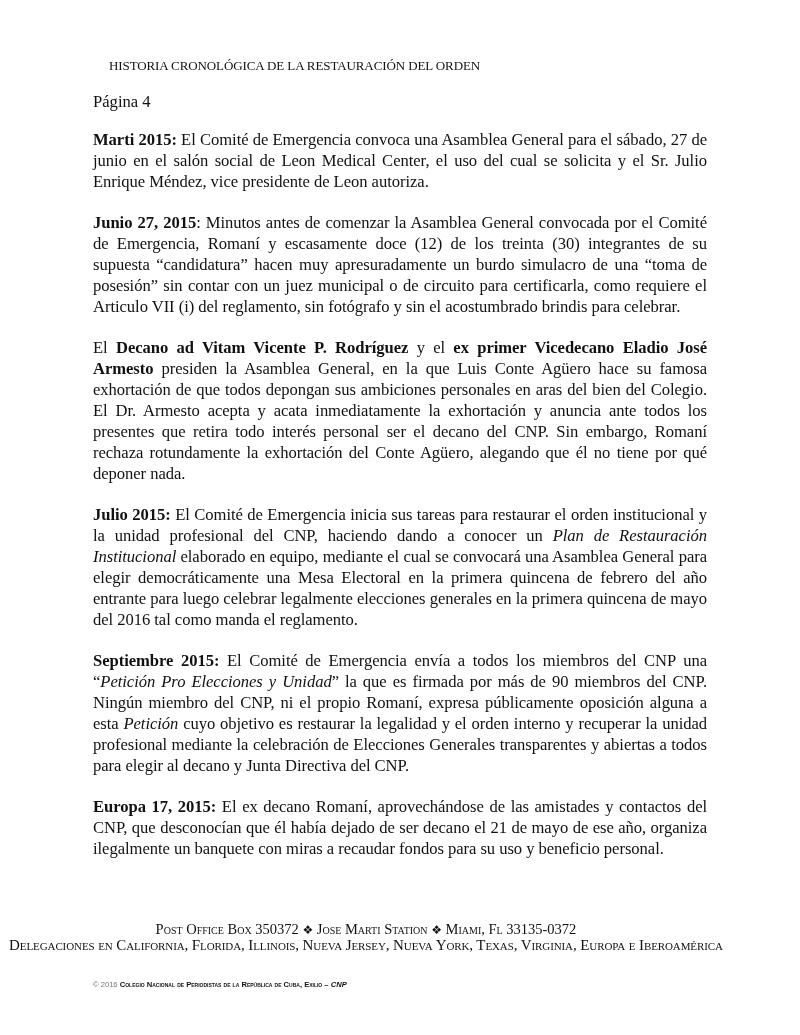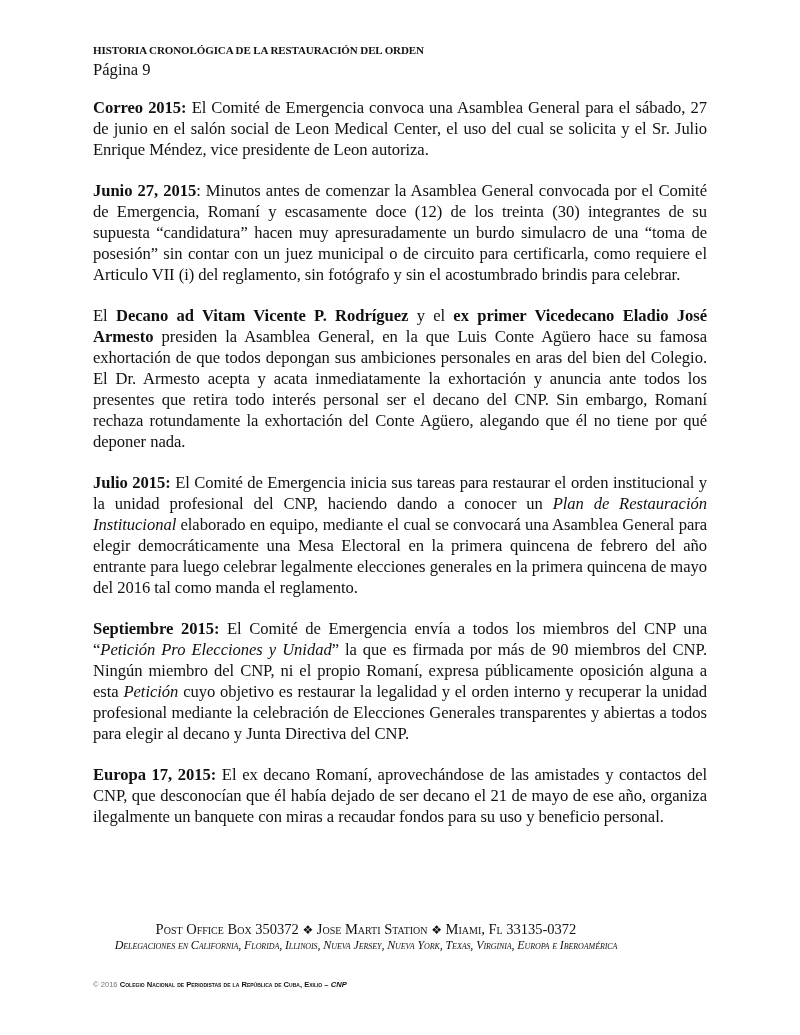--- a/index.html
+++ b/index.html
@@ -1,41 +1,41 @@
 <!DOCTYPE html>
 <html><head>
 <meta charset="utf-8">
 <style>
   html, body { margin: 0; padding: 0; background: #ffffff; }
   body { width: 800px; height: 1035px; position: relative; overflow: hidden; color: #111; }
   .page { position: absolute; left: 93px; top: 40px; width: 614px; font-family: "Liberation Serif", serif; }
-  .hdr-title { font-weight: bold; font-size: 11px; line-height: 20px; margin: 0; letter-spacing: -0.1px; }
+  .hdr-title { font-weight: normal; font-size: 13px; line-height: 20px; margin: 16px; letter-spacing: -0.1px; }
   .hdr-page { font-size: 16.6px; line-height: 20px; margin: 0 0 17px 0; }
   .para { font-size: 16.6px; line-height: 21px; text-align: justify; margin: 0 0 20px 0; letter-spacing: -0.05px; }
   .para b { font-weight: bold; }
   .para i { font-style: italic; }
   .footer { position: absolute; left: 0; width: 732px; top: 921px; font-family: "Liberation Serif", serif; text-align: center; color: #111; }
   .f-addr { font-size: 14.5px; line-height: 17px; font-variant: small-caps; }
   .f-country { font-size: 10px; line-height: 12px; font-weight: bold; letter-spacing: -0.2px; }
   .f-mail { font-size: 13.2px; line-height: 16px; }
-  .f-deleg { font-size: 12px; line-height: 13px; font-variant: small-caps; letter-spacing: -0.1px; font-style: italic; }
+  .f-deleg { font-size: 15px; line-height: 13px; font-variant: small-caps; letter-spacing: -0.1px; }
   .copyright { position: absolute; left: 93px; top: 980px; font-family: "Liberation Sans", sans-serif; font-size: 7.6px; color: #111; }
   .copyright .c-sym { color: #777; font-weight: normal; }
   .copyright .c-org { font-weight: bold; font-variant: small-caps; }
   .copyright .c-cnp { font-weight: bold; font-style: italic; }
   .diamond { font-size: 12px; }
 </style>
 </head>
 <body>
 
 <div class="page">
   <p class="hdr-title">HISTORIA CRONOLÓGICA DE LA RESTAURACIÓN DEL ORDEN</p>
-  <p class="hdr-page">Página 9</p>
+  <p class="hdr-page">Página 4</p>
 
-  <p class="para"><b>Correo 2015:</b><span> El Comité de Emergencia convoca una Asamblea General para el sábado, 27 de junio en el salón social de Leon Medical Center, el uso del cual se solicita y el Sr. Julio Enrique Méndez, vice presidente de Leon autoriza.</span></p>
+  <p class="para"><b>Marti 2015:</b><span> El Comité de Emergencia convoca una Asamblea General para el sábado, 27 de junio en el salón social de Leon Medical Center, el uso del cual se solicita y el Sr. Julio Enrique Méndez, vice presidente de Leon autoriza.</span></p>
 
   <p class="para"><b>Junio 27, 2015</b><span>: Minutos antes de comenzar la Asamblea General convocada por el Comité de Emergencia, Romaní y escasamente doce (12) de los treinta (30) integrantes de su supuesta “candidatura” hacen muy apresuradamente un burdo simulacro de una “toma de posesión” sin contar con un juez municipal o de circuito para certificarla, como requiere el Articulo VII (i) del reglamento, sin fotógrafo y sin el acostumbrado brindis para celebrar.</span></p>
 
   <p class="para"><span>El </span><b>Decano ad Vitam Vicente P. Rodríguez</b><span> y el </span><b>ex primer Vicedecano Eladio José Armesto</b><span> presiden la Asamblea General, en la que Luis Conte Agüero hace su famosa exhortación de que todos depongan sus ambiciones personales en aras del bien del Colegio. El Dr. Armesto acepta y acata inmediatamente la exhortación y anuncia ante todos los presentes que retira todo interés personal ser el decano del CNP. Sin embargo, Romaní rechaza rotundamente la exhortación del Conte Agüero, alegando que él no tiene por qué deponer nada.</span></p>
 
   <p class="para"><b>Julio 2015:</b><span> El Comité de Emergencia inicia sus tareas para restaurar el orden institucional y la unidad profesional del CNP, haciendo dando a conocer un </span><i>Plan de Restauración Institucional</i><span> elaborado en equipo, mediante el cual se convocará una Asamblea General para elegir democráticamente una Mesa Electoral en la primera quincena de febrero del año entrante para luego celebrar legalmente elecciones generales en la primera quincena de mayo del 2016 tal como manda el reglamento.</span></p>
 
   <p class="para"><b>Septiembre 2015:</b><span> El Comité de Emergencia envía a todos los miembros del CNP una “</span><i>Petición Pro Elecciones y Unidad</i><span>” la que es firmada por más de 90 miembros del CNP. Ningún miembro del CNP, ni el propio Romaní, expresa públicamente oposición alguna a esta </span><i>Petición</i><span> cuyo objetivo es restaurar la legalidad y el orden interno y recuperar la unidad profesional mediante la celebración de Elecciones Generales transparentes y abiertas a todos para elegir al decano y Junta Directiva del CNP.</span></p>
 
   <p class="para"><b>Europa 17, 2015:</b><span> El ex decano Romaní, aprovechándose de las amistades y contactos del CNP, que desconocían que él había dejado de ser decano el 21 de mayo de ese año, organiza ilegalmente un banquete con miras a recaudar fondos para su uso y beneficio personal.</span></p>

